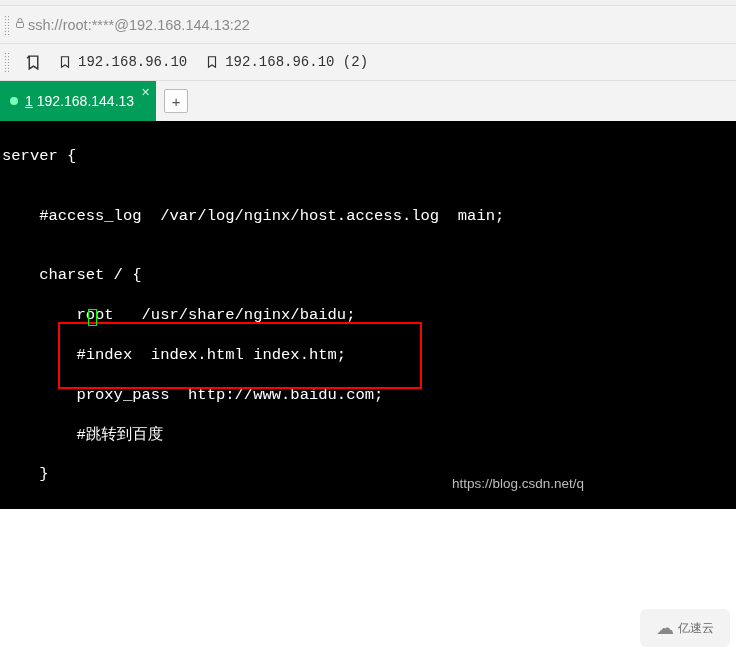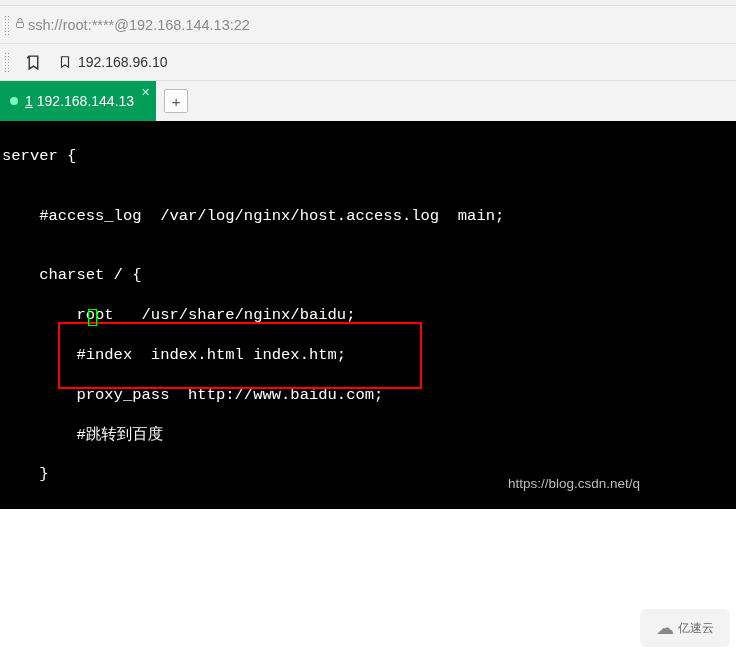--- a/index.html
+++ b/index.html
@@ -45,20 +45,21 @@
       font-size: 14.5px;
     }
     .bookmarks-row {
       height: 37px;
       background: #f3f3f3;
       display: flex;
       align-items: center;
       padding: 0 4px;
       gap: 14px;
       border-bottom: 1px solid #e0e0e0;
+      font-family: Liberation Mono, monospace;
     }
     .bm-icon {
       width: 18px;
       height: 18px;
       display: flex;
       align-items: center;
       justify-content: center;
       color: #444;
     }
     .bm-item {
@@ -145,21 +146,21 @@
       left: 88px;
       top: 188px;
       width: 9px;
       height: 17px;
       border: 1px solid #00ff00;
       pointer-events: none;
     }
     .watermark {
       position: absolute;
       bottom: 15px;
-      left: 508px;
+      left: 452px;
       color: #bdbdbd;
       font-size: 13.5px;
       font-family: Arial, sans-serif;
     }
     .corner-logo {
       position: absolute;
       right: 6px;
       bottom: 6px;
       width: 90px;
       height: 38px;
@@ -199,20 +200,26 @@
     <svg width="17" height="17" viewBox="0 0 24 24" fill="none" stroke="#333" stroke-width="2">
         <path d="M6 3v18l6-4 6 4V3H6z"></path>
         <path d="M3 6l3-3"></path>
       </svg>
   </span>
   <div class="bm-item">
     <svg width="14" height="14" viewBox="0 0 24 24" fill="none" stroke="#333" stroke-width="2">
         <path d="M6 3v18l6-4 6 4V3z"></path>
       </svg>
     <span>192.168.96.10</span>
+  </div>
+  <div class="bm-item">
+    <svg width="14" height="14" viewBox="0 0 24 24" fill="none" stroke="#333" stroke-width="2">
+        <path d="M6 3v18l6-4 6 4V3z"></path>
+      </svg>
+    <span>192.168.96.10 (2)</span>
   </div>
 </div>
 
 <div class="tabs-row">
   <div class="tab">
     <span class="dot"></span>
     <span class="num">1</span>
     <span>192.168.144.13</span>
     <span class="close">✕</span>
   </div>

